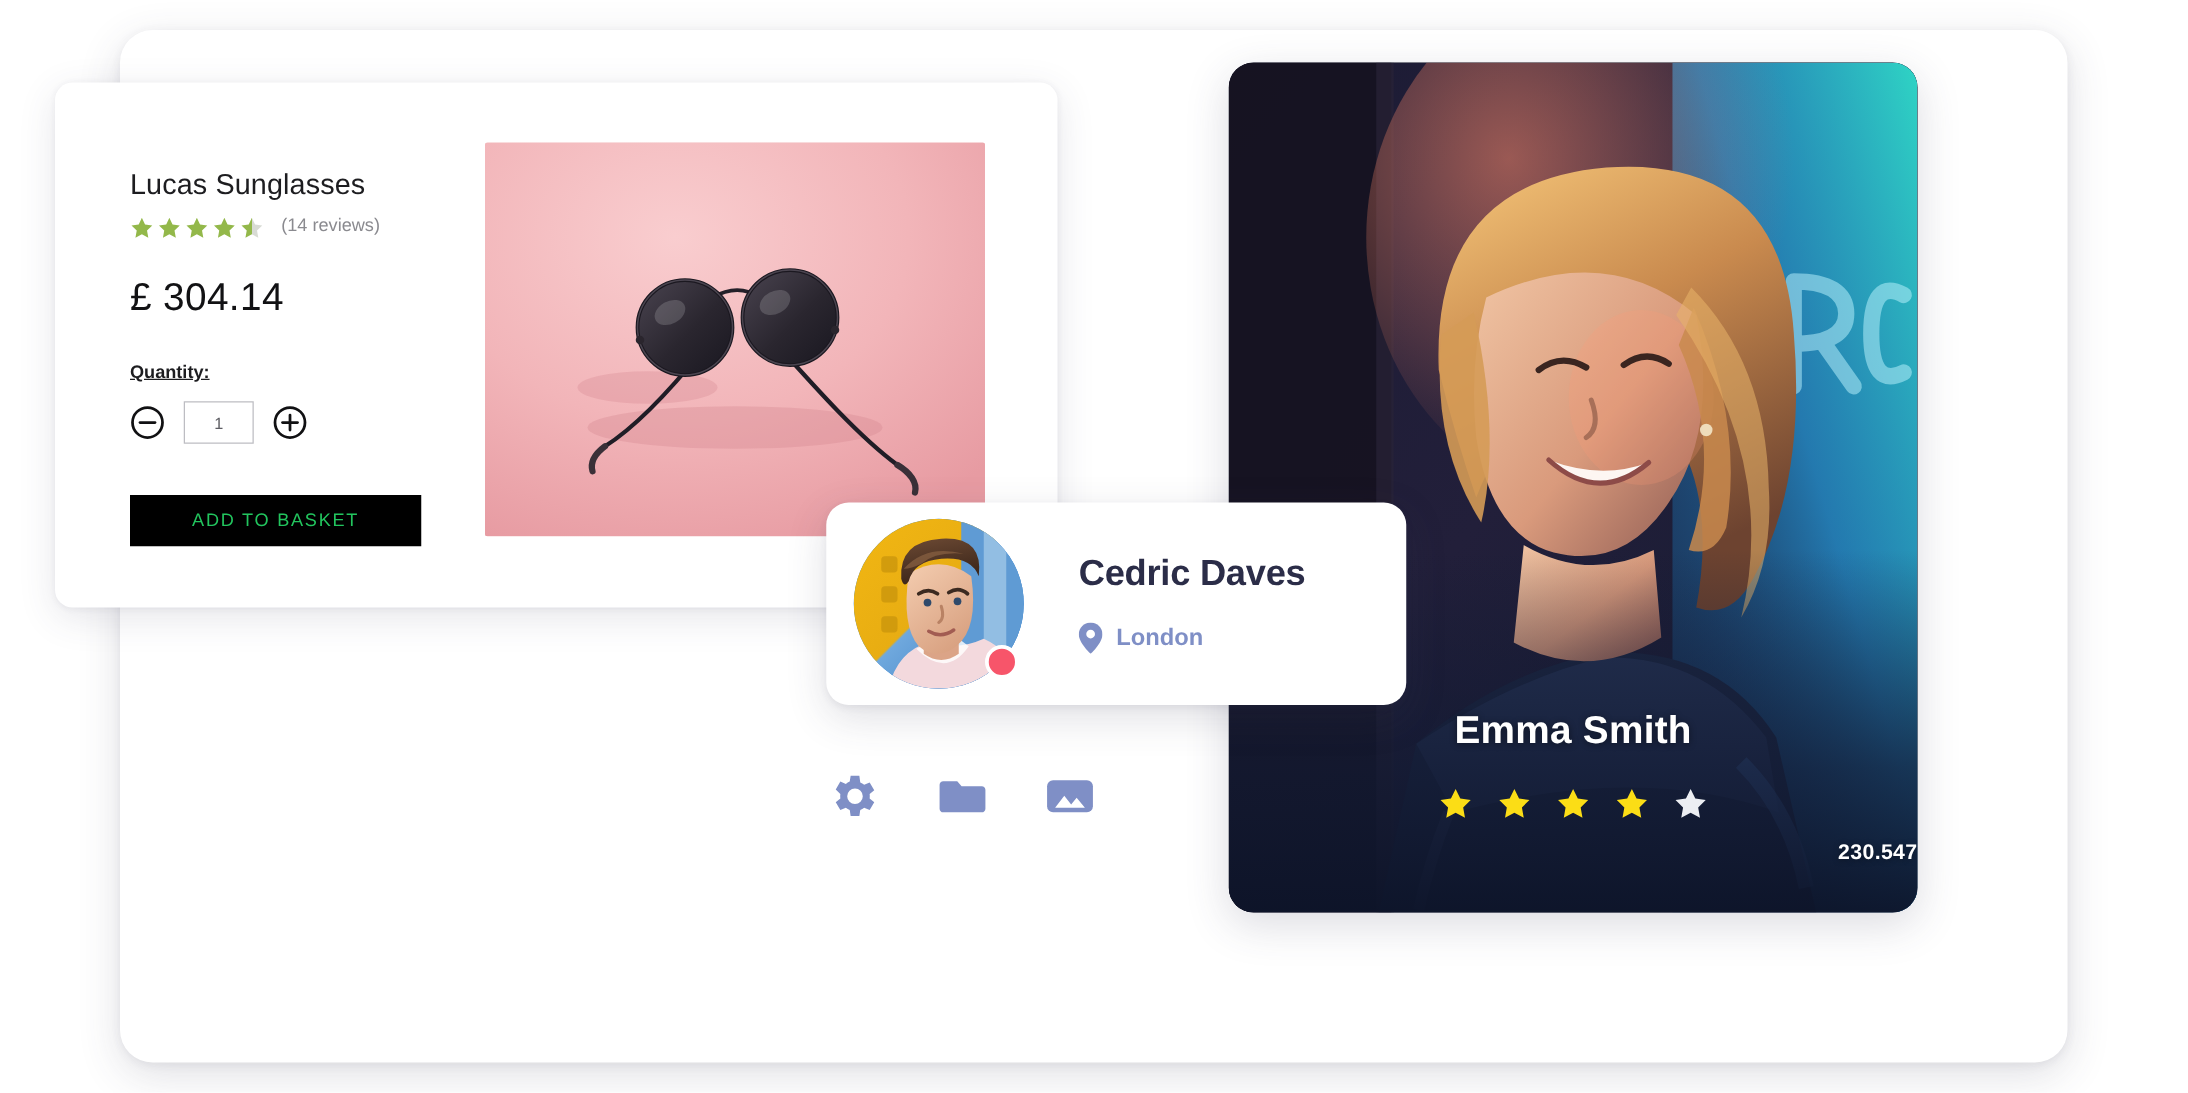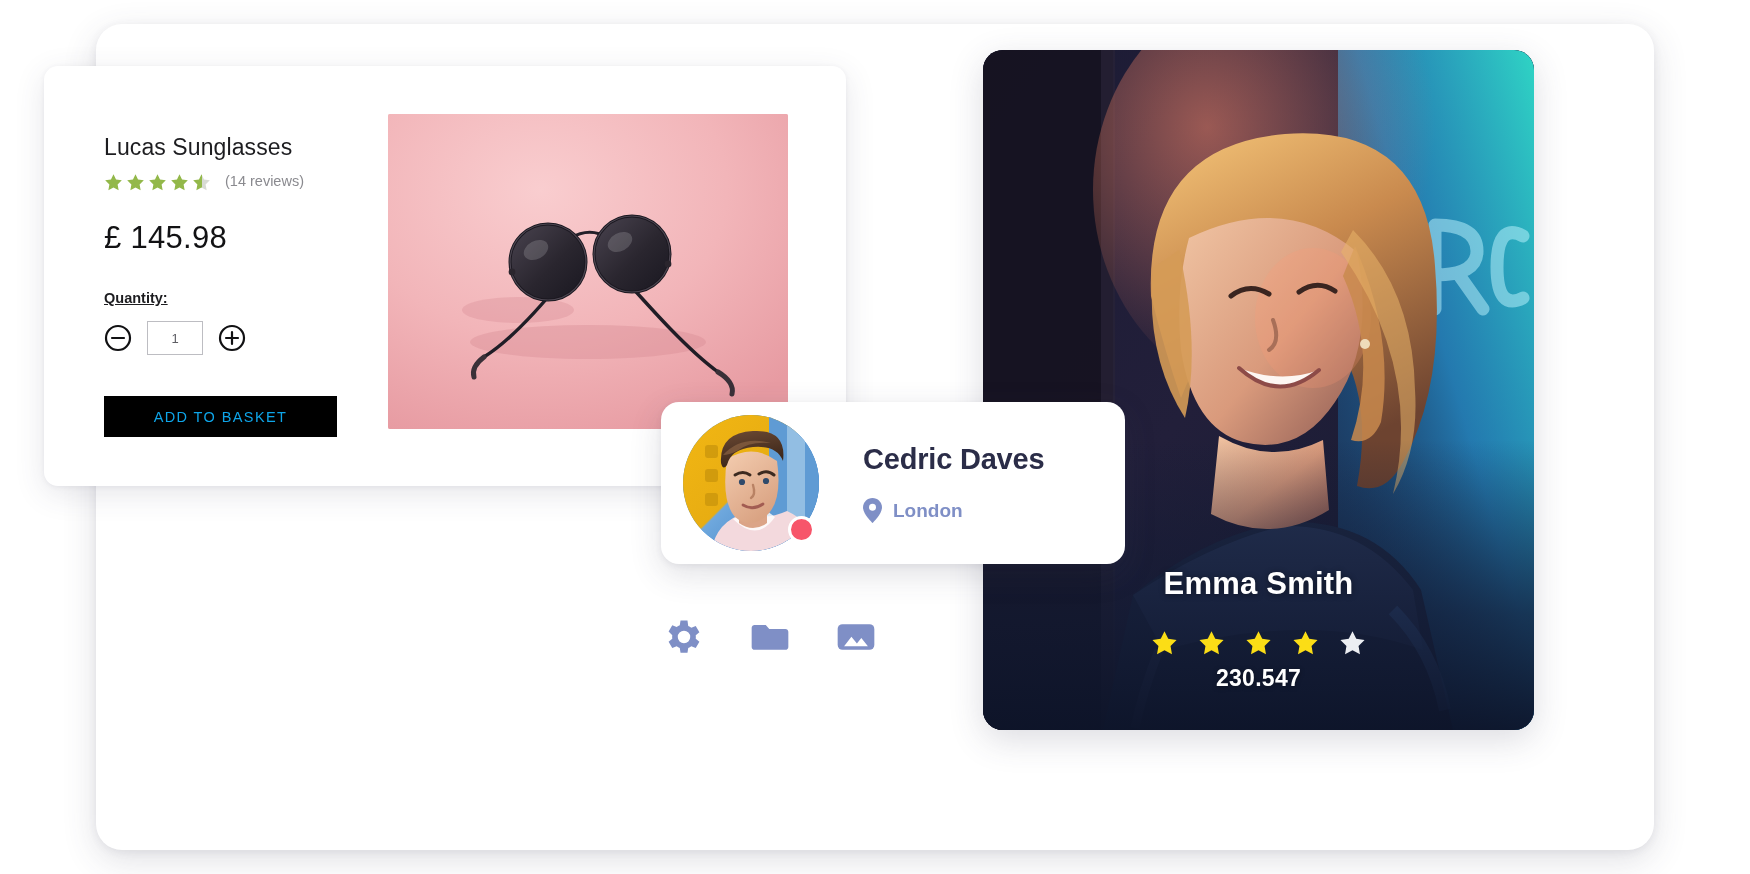--- a/index.html
+++ b/index.html
@@ -93,21 +93,21 @@
     color: #5d5d63;
     font-family: "Liberation Sans", sans-serif;
     outline: none;
     border-radius: 0;
   }
   .basket-btn {
     position: absolute;
     left: 60px; top: 330px;
     width: 233px; height: 41px;
     background: #000000;
-    color: #0ea5e9;
+    color: #22c55e;
     border: none;
     font-size: 14.5px;
     letter-spacing: 1.4px;
     font-family: "Liberation Sans", sans-serif;
     cursor: pointer;
   }
   .product-photo {
     position: absolute;
     left: 344px; top: 48px;
     width: 400px; height: 315px;
@@ -179,23 +179,23 @@
     bottom: 72px;
     display: flex;
     justify-content: center;
     gap: 18px;
   }
   .star-lg { width: 29px; height: 29px; display: block; }
   .photo-count {
     position: absolute;
     left: 0; right: 0;
     bottom: 38px;
-    text-align: center;
+    text-align: right;
     color: #ffffff;
-    font-size: 23px;
+    font-size: 17px;
     font-weight: 700;
     letter-spacing: .3px;
     text-shadow: 0 1px 5px rgba(0,0,0,.4);
   }
 
   
   .contact-card {
     position: absolute;
     left: 661px; top: 402px;
     width: 464px; height: 162px;
@@ -276,21 +276,21 @@
               <linearGradient id="halfg">
                 <stop offset="50%" stop-color="#93b84a"></stop>
                 <stop offset="50%" stop-color="#d8dbd4"></stop>
               </linearGradient>
             </defs>
           <path fill="url(#halfg)" d="M12 1.6l3.2 6.7 7.3 1-5.3 5.2 1.3 7.3L12 18.3 5.5 21.8l1.3-7.3L1.5 9.3l7.3-1z"></path>
         </svg>
         <span class="reviews-text">(14 reviews)</span>
       </div>
 
-      <div class="price">£ 145.98</div>
+      <div class="price">£ 304.14</div>
 
       <div class="qty-label">Quantity:</div>
 
       <div class="qty-row">
         <svg class="qty-btn" viewBox="0 0 28 28">
           <circle cx="14" cy="14" r="12" fill="none" stroke="#111113" stroke-width="2.2"></circle>
           <line x1="8" y1="14" x2="20" y2="14" stroke="#111113" stroke-width="2.2" stroke-linecap="round"></line>
         </svg>
         <input class="qty-input" type="text" value="1" style="">
         <svg class="qty-btn" viewBox="0 0 28 28">

